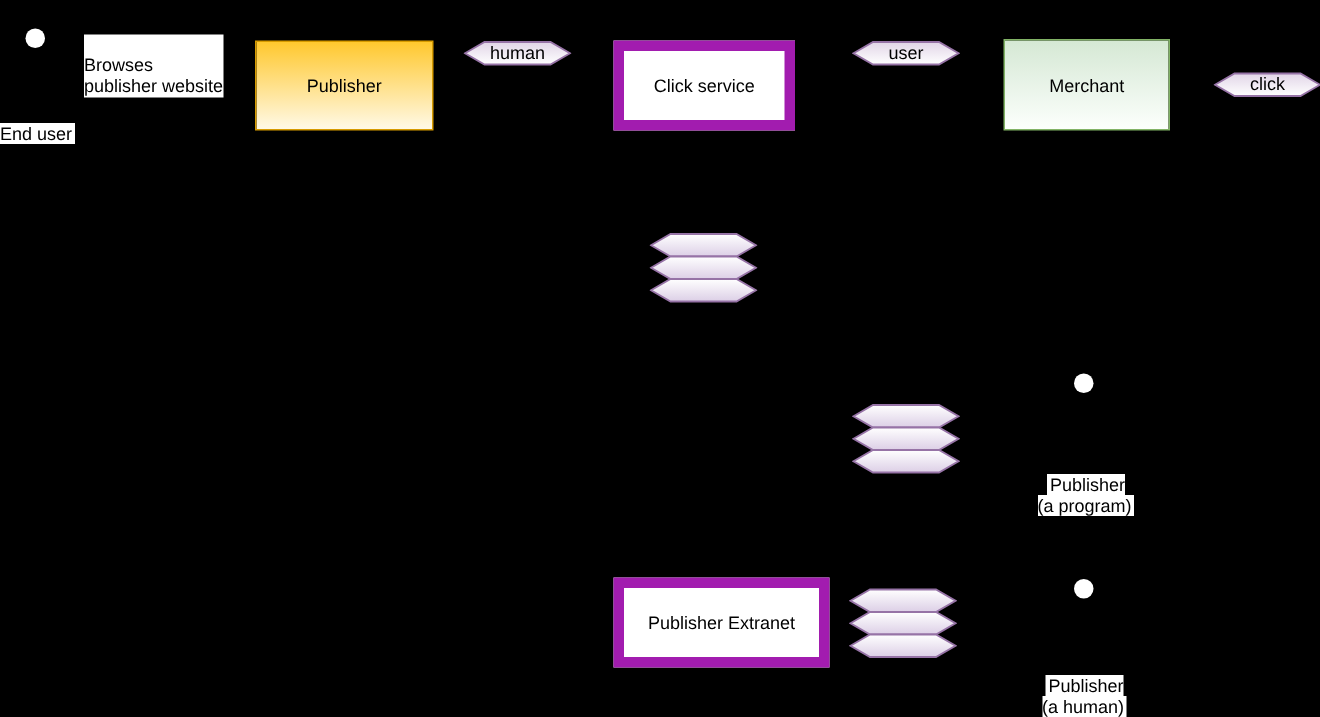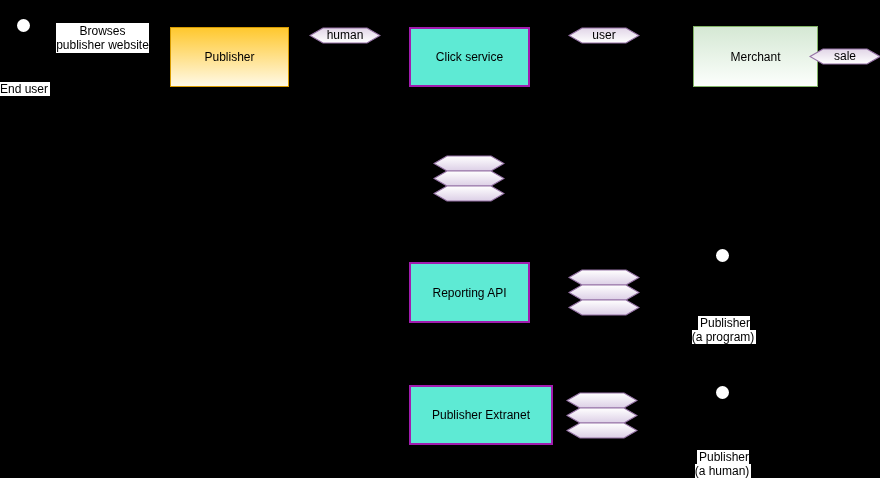--- a/index.html
+++ b/index.html
@@ -17,21 +17,21 @@
   
   .node {
     position: absolute;
     box-sizing: border-box;
     display: flex;
     align-items: center;
     justify-content: center;
     text-align: center;
     line-height: 14px;
   }
-  .node-blue   { background: #5eead4; border: 2px solid #a21caf; }
+  .node-blue   { background: #ffffff; border: 7px solid #a21caf; }
   .node-yellow { background: linear-gradient(180deg, #ffc82e 0%, #fff9e6 100%); border: 1px solid #d79b00; }
   .node-green  { background: linear-gradient(180deg, #d5e8d4 0%, #fcfffc 100%); border: 1px solid #82b366; }
 
   
   .msg { position: absolute; width: 72px; height: 17px; }
   .msg svg { position: absolute; left: 0; top: 0; }
   .msg-label {
     position: absolute; inset: 0;
     display: flex; align-items: center; justify-content: center;
     line-height: 17px;
@@ -46,24 +46,23 @@
     position: absolute;
     width: 13px; height: 13px;
     border-radius: 50%;
     background: #ffffff;
   }
 
   
   .caption {
     position: absolute;
     background: #ffffff;
-    text-align: center;
     line-height: 14px;
     white-space: pre-line;
-    padding-top: 1px;
+    padding-top: 13px;
   }
   .actor-label {
     position: absolute;
     text-align: center;
     line-height: 14px;
   }
   .actor-label span {
     background: #ffffff;
     white-space: pre-line;
     padding: 0 2px;
@@ -109,46 +108,43 @@
       <span>Click service</span>
     </div>
 
   <div class="msg" style="left:568px;top:27px">
     <svg width="72" height="17" viewBox="0 0 72 17">
       <polygon points="1,8.5 14,1 58,1 71,8.5 58,16 14,16" fill="url(#hexLabelGrad)" stroke="#9673a6" stroke-width="1.2"></polygon>
     </svg>
     <span class="msg-label">user</span>
   </div>
 
-  <div class="node node-green" style="left:693px;top:26px;width:125px;height:61px">
+  <div class="node node-green" style="left:669px;top:26px;width:111px;height:61px">
       <span>Merchant</span>
     </div>
 
   <div class="msg" style="left:809px;top:48px">
     <svg width="72" height="17" viewBox="0 0 72 17">
       <polygon points="1,8.5 14,1 58,1 71,8.5 58,16 14,16" fill="url(#hexLabelGrad)" stroke="#9673a6" stroke-width="1.2"></polygon>
     </svg>
-    <span class="msg-label">sale</span>
+    <span class="msg-label">click</span>
   </div>
 
   <div class="stack" style="left:433px;top:155px">
     <svg width="72" height="17" viewBox="0 0 72 17">
       <polygon points="1,8.5 14,1 58,1 71,8.5 58,16 14,16" fill="url(#hexStackGrad)" stroke="#9673a6" stroke-width="1.2"></polygon>
     </svg>
     <svg width="72" height="17" viewBox="0 0 72 17">
       <polygon points="1,8.5 14,1 58,1 71,8.5 58,16 14,16" fill="url(#hexStackGrad)" stroke="#9673a6" stroke-width="1.2"></polygon>
     </svg>
     <svg width="72" height="17" viewBox="0 0 72 17">
       <polygon points="1,8.5 14,1 58,1 71,8.5 58,16 14,16" fill="url(#hexStackGrad)" stroke="#9673a6" stroke-width="1.2"></polygon>
     </svg>
   </div>
 
-  <div class="node node-blue" style="left:409px;top:262px;width:121px;height:61px">
-      <span>Reporting API</span>
-    </div>
 
   <div class="stack" style="left:568px;top:269px">
     <svg width="72" height="17" viewBox="0 0 72 17">
       <polygon points="1,8.5 14,1 58,1 71,8.5 58,16 14,16" fill="url(#hexStackGrad)" stroke="#9673a6" stroke-width="1.2"></polygon>
     </svg>
     <svg width="72" height="17" viewBox="0 0 72 17">
       <polygon points="1,8.5 14,1 58,1 71,8.5 58,16 14,16" fill="url(#hexStackGrad)" stroke="#9673a6" stroke-width="1.2"></polygon>
     </svg>
     <svg width="72" height="17" viewBox="0 0 72 17">
       <polygon points="1,8.5 14,1 58,1 71,8.5 58,16 14,16" fill="url(#hexStackGrad)" stroke="#9673a6" stroke-width="1.2"></polygon>

